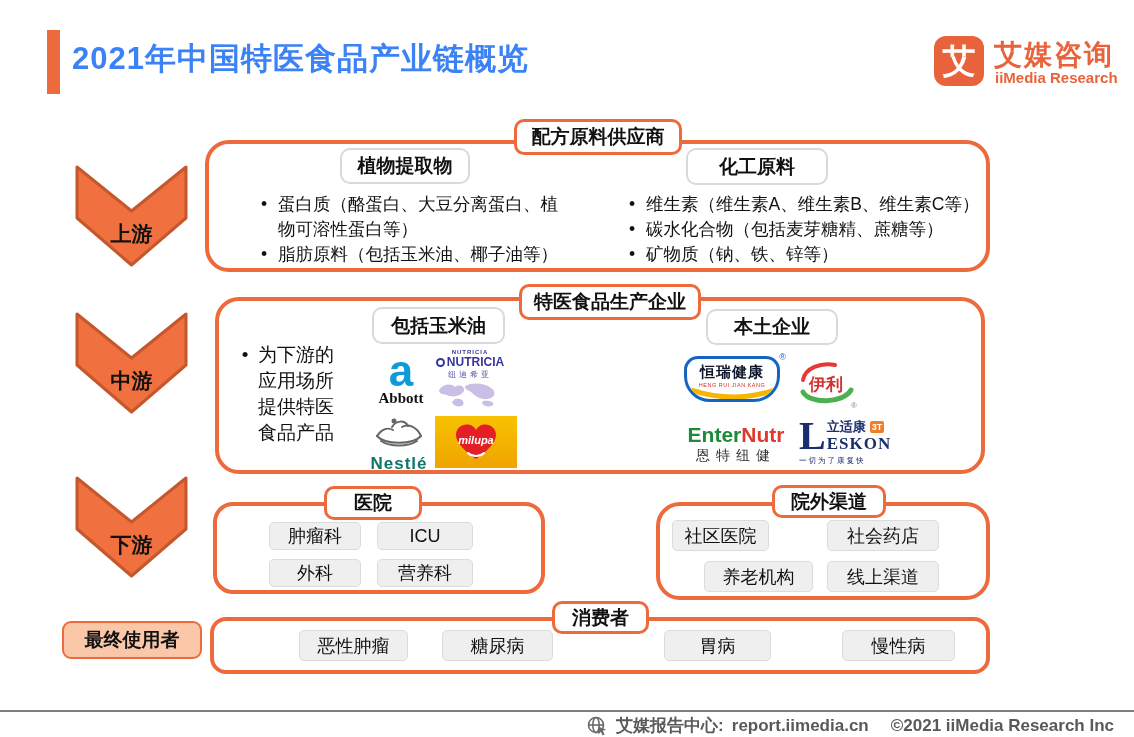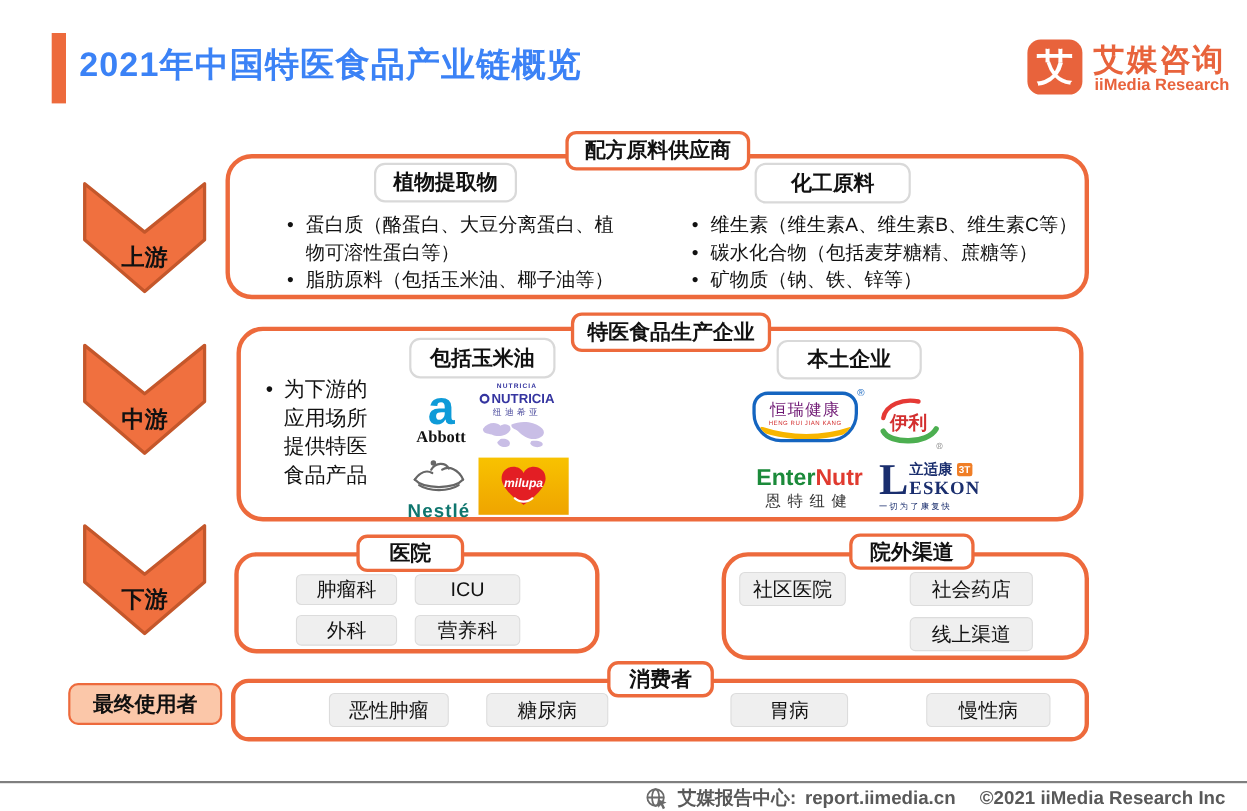--- a/index.html
+++ b/index.html
@@ -61,21 +61,21 @@
 
   .logo-milupa{position:absolute;left:435px;top:416px;width:82px;height:52px;
                background:linear-gradient(180deg,#F8C200,#EFA400);display:flex;align-items:center;justify-content:center;}
   .milupa-heart{position:relative;width:48px;height:42px;}
   .milupa-label{position:absolute;left:0;right:0;top:13px;text-align:center;color:#fff;
                 font-size:11px;font-weight:bold;font-style:italic;}
 
   .logo-hengrui{position:absolute;left:684px;top:352px;width:98px;height:58px;}
   .hengrui-shield{position:absolute;left:0;top:4px;width:96px;height:46px;border:3px solid #1565C0;
                   border-radius:14px 14px 26px 26px;box-sizing:border-box;background:#fff;text-align:center;overflow:hidden;}
-  .hengrui-label{font-size:15px;font-weight:normal;color:#701a75;margin-top:4px;letter-spacing:1px;}
+  .hengrui-label{font-size:15px;font-weight:bold;color:#0f172a;margin-top:4px;letter-spacing:1px;}
   .hengrui-sub{font-size:5.5px;color:#D32F2F;letter-spacing:0.5px;}
   .hengrui-reg{position:absolute;right:-4px;top:0;font-size:9px;color:#1565C0;}
 
   .logo-yili{position:absolute;left:795px;top:358px;width:62px;height:52px;}
   .yili-label{position:absolute;left:0;right:0;top:15px;text-align:center;font-size:17px;font-weight:bold;color:#D32F2F;}
   .yili-reg{position:absolute;right:0;bottom:0;font-size:8px;color:#888;}
 
   .logo-enternutr{position:absolute;left:678px;top:424px;width:116px;height:42px;text-align:center;}
   .enternutr-line{font-size:21px;font-weight:bold;line-height:22px;}
   .enternutr-p1{color:#1B8A3A;}
@@ -265,20 +265,21 @@
   <div class="otitle" style="left:324px;top:486px;width:98px;height:34px;">医院</div>
   <div class="chip" style="left:269px;top:522px;width:92px;height:28px;">肿瘤科</div>
   <div class="chip" style="left:377px;top:522px;width:96px;height:28px;">ICU</div>
   <div class="chip" style="left:269px;top:559px;width:92px;height:28px;">外科</div>
   <div class="chip" style="left:377px;top:559px;width:96px;height:28px;">营养科</div>
 
   <div class="obox" style="left:656px;top:502px;width:334px;height:98px;"></div>
   <div class="otitle" style="left:772px;top:485px;width:114px;height:33px;">院外渠道</div>
   <div class="chip" style="left:672px;top:520px;width:97px;height:31px;">社区医院</div>
   <div class="chip" style="left:827px;top:520px;width:112px;height:31px;">社会药店</div>
+  <div class="chip" style="left:704px;top:561px;width:109px;height:31px;">养老机构</div>
   <div class="chip" style="left:827px;top:561px;width:112px;height:31px;">线上渠道</div>
 
   <div class="obox" style="left:210px;top:617px;width:780px;height:57px;border-radius:16px;"></div>
   <div class="otitle" style="left:552px;top:601px;width:97px;height:33px;">消费者</div>
   <div class="chip" style="left:299px;top:630px;width:109px;height:31px;">恶性肿瘤</div>
   <div class="chip" style="left:442px;top:630px;width:111px;height:31px;">糖尿病</div>
   <div class="chip" style="left:664px;top:630px;width:107px;height:31px;">胃病</div>
   <div class="chip" style="left:842px;top:630px;width:113px;height:31px;">慢性病</div>
 
   <div class="footer-line"></div>

